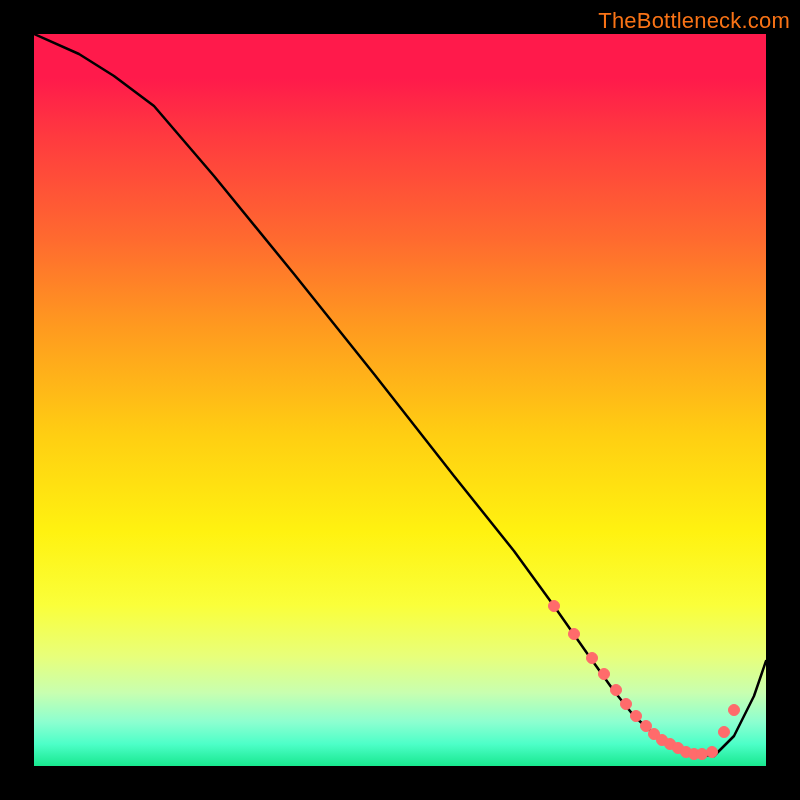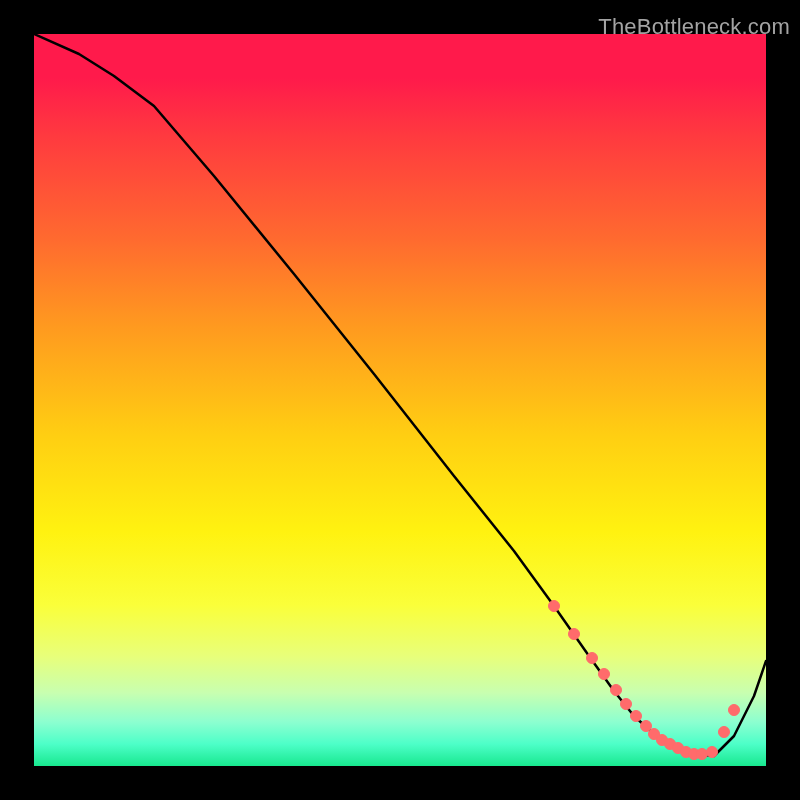--- a/index.html
+++ b/index.html
@@ -11,23 +11,23 @@
     font-family: Arial, Helvetica, sans-serif;
   }
   .frame {
     position: relative;
     width: 800px;
     height: 800px;
     background: #000;
   }
   .watermark {
     position: absolute;
-    top: 14px;
+    top: 8px;
     right: 10px;
-    color: #a3a3a3;
+    color: #f97316;
     font-size: 22px;
     font-weight: 400;
     letter-spacing: 0.2px;
     z-index: 5;
     user-select: none;
   }
   .plot {
     position: absolute;
     left: 34px;
     top: 34px;

